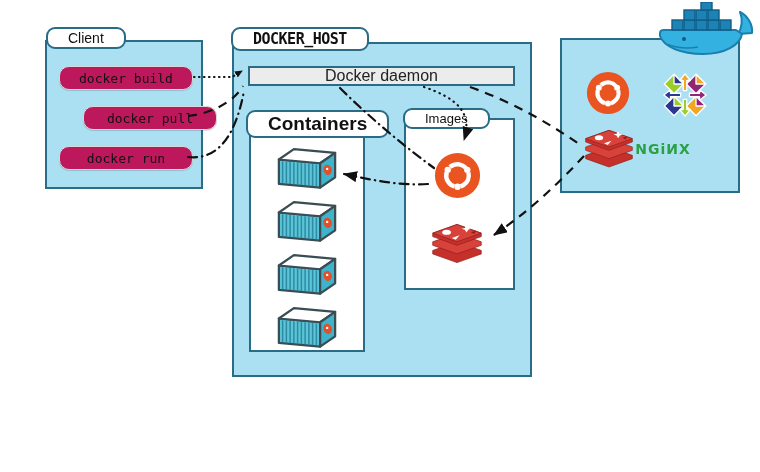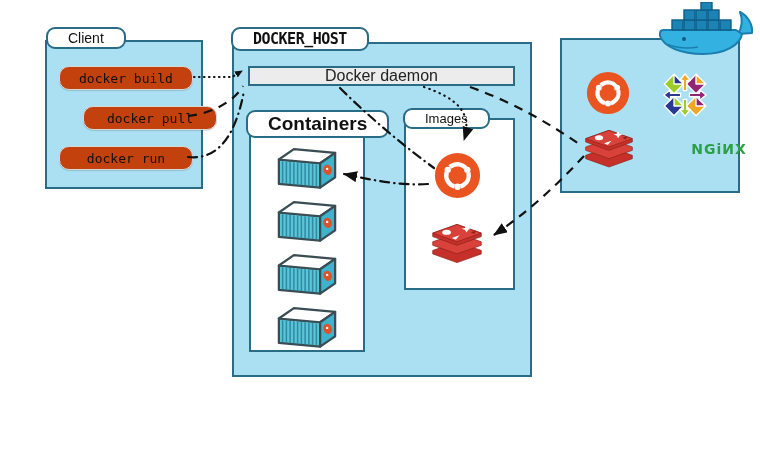--- a/index.html
+++ b/index.html
@@ -8,33 +8,33 @@
     --ink:#111111;
   }
   html,body{margin:0;padding:0;background:#ffffff;}
   .stage{position:relative;width:760px;height:472px;background:#ffffff;overflow:hidden;
          font-family:"Liberation Sans", sans-serif;}
   .panel{position:absolute;background:var(--panel-fill);border:2.5px solid var(--panel-border);box-sizing:border-box;}
   .tab{position:absolute;background:#ffffff;border:2.5px solid var(--panel-border);border-radius:9px;
        padding:1px 20px;font-size:14px;color:#111;z-index:6;white-space:nowrap;box-sizing:border-box;}
   .tab.mono{font-family:"DejaVu Sans Mono", monospace;font-weight:bold;font-size:15px;letter-spacing:-0.5px;}
   .innerbox{position:absolute;background:#ffffff;border:2px solid var(--panel-border);box-sizing:border-box;z-index:2;}
-  .pill{position:absolute;width:132px;height:22px;background:#c2410c;border:1px solid #d8d8d8;
+  .pill{position:absolute;width:132px;height:22px;background:#be185d;border:1px solid #d8d8d8;
         border-radius:10px;box-shadow:0 1px 1px rgba(0,0,0,0.15);
         font-family:"DejaVu Sans Mono", monospace;font-size:13px;color:#111;
         display:flex;align-items:center;justify-content:center;z-index:3;}
   .daemon{position:absolute;left:248px;top:66px;width:267px;height:20px;background:#ececec;
           border:2px solid var(--panel-border);box-sizing:border-box;z-index:3;
           display:flex;align-items:center;justify-content:center;font-size:16px;color:#222;}
   .logo{position:absolute;z-index:4;}
   #flows{position:absolute;left:0;top:0;z-index:10;pointer-events:none;}
   .container-list{position:absolute;left:249px;top:133px;width:116px;height:219px;z-index:3;
                   display:flex;flex-direction:column;align-items:center;justify-content:flex-start;
                   gap:7px;padding-top:11px;box-sizing:border-box;}
-  .nginx{position:absolute;left:680px;top:141px;width:78px;text-align:center;z-index:4;
+  .nginx{position:absolute;left:624px;top:141px;width:78px;text-align:center;z-index:4;
          font-family:"DejaVu Sans", sans-serif;font-weight:bold;font-size:14px;color:#2da044;letter-spacing:1px;}
   .caption{position:absolute;left:0;top:410px;width:760px;text-align:center;
            font-family:"Liberation Serif", serif;font-style:italic;font-size:18px;color:#000;}
 </style>
 </head>
 <body>
 
 <div class="stage">
 
   <div class="panel" style="left:45px;top:40px;width:158px;height:149px;"></div>

